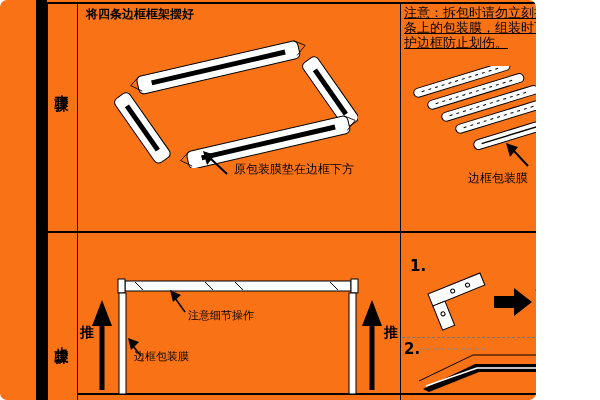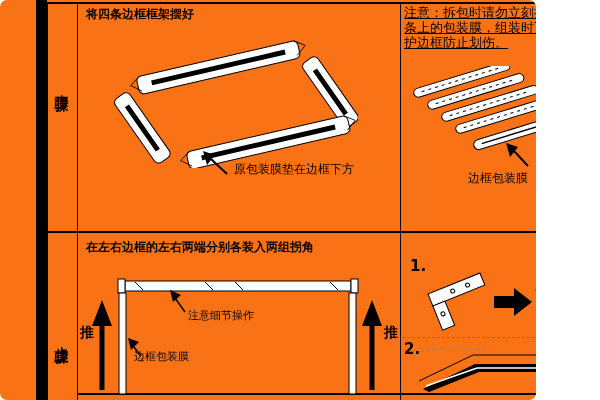--- a/index.html
+++ b/index.html
@@ -105,21 +105,20 @@
       <path d="M98,-5 L106,0 L98,5" fill="none" stroke="#000" stroke-width="0.8"></path>
     </g>
   </svg>
 
   <svg class="abs" style="left:503px;top:143px;" width="30" height="26" viewBox="0 0 30 26">
     <line x1="25" y1="23" x2="11" y2="8" stroke="#000" stroke-width="2"></line>
     <polygon points="3,0 15,4 7,14" fill="#000"></polygon>
   </svg>
   <div class="caption" style="left:468px;top:170px;">边框包装膜</div>
 
-  <div class="instruction" style="left:86px;top:239px;">在左右边框的左右两端分别各装入两组拐角</div>
 
   <svg class="abs" style="left:85px;top:268px;" width="305" height="126" viewBox="0 0 305 126">
 
     <rect x="40" y="13" width="226" height="10" fill="#fff" stroke="#000"></rect>
     <line x1="50" y1="14" x2="58" y2="22" stroke="#000" stroke-width="1"></line>
     <line x1="120" y1="14" x2="128" y2="22" stroke="#000" stroke-width="1"></line>
     <line x1="150" y1="14" x2="158" y2="22" stroke="#000" stroke-width="1"></line>
     <line x1="245" y1="14" x2="253" y2="22" stroke="#000" stroke-width="1"></line>
     <rect x="33" y="11" width="7" height="14" fill="#fff" stroke="#000"></rect>
     <rect x="266" y="11" width="7" height="14" fill="#fff" stroke="#000"></rect>

